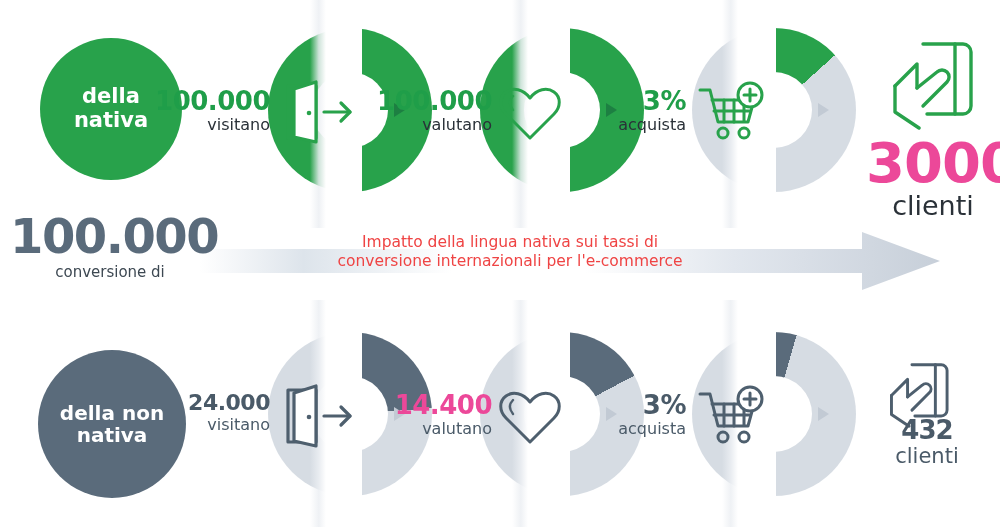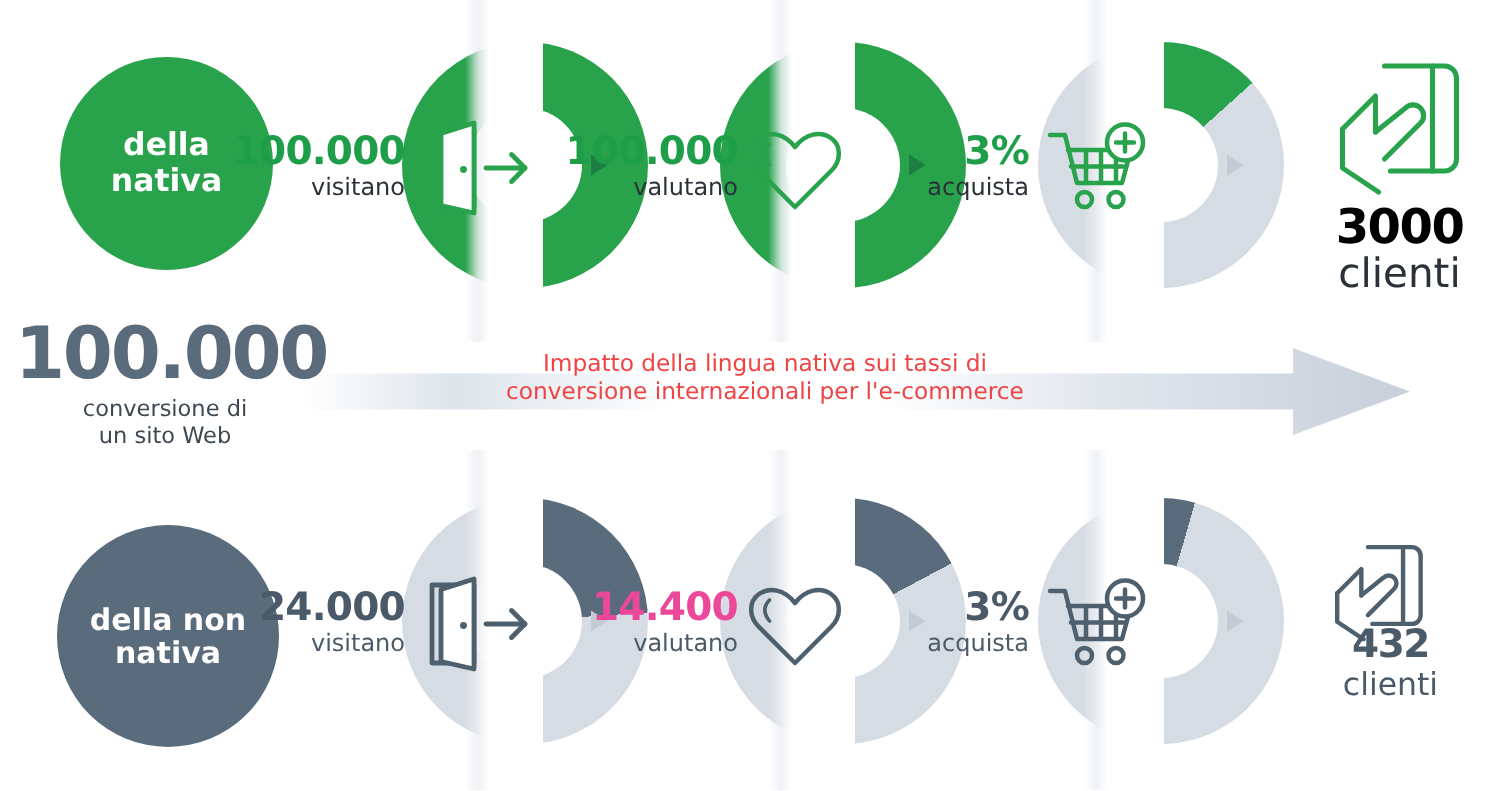--- a/index.html
+++ b/index.html
@@ -107,21 +107,20 @@
   </div>
 
   <div class="bandtext" style="left:310px;top:233px;width:400px;font-size:15.5px;">
     <div>Impatto della lingua nativa sui tassi di</div>
     <div>conversione internazionali per l'e-commerce</div>
   </div>
 
   <div class="total" style="left:10px;top:212px;width:200px;">
     <div class="tnum" style="font-size:48px;">100.000</div>
     <div class="tcap" style="font-size:15px;">conversione di</div>
-    <div class="tcap" style="font-size:15px;margin-top:0;">un sito Web</div>
   </div>
 
   <div class="badge" style="left:40px;top:38px;width:142px;height:142px;background:#28a24b;font-size:21px;">
     <div>
       <div>della</div>
       <div>nativa</div>
     </div>
   </div>
 
   <div class="donut" style="left:268px;top:28px;width:164px;height:164px;background:#28a24b;">
@@ -191,40 +190,40 @@
   <div class="icon" style="left:893px;top:38px;">
     <svg width="82" height="92" viewBox="0 0 82 92" fill="none" stroke="#28a24b" stroke-width="3.4" stroke-linecap="round" stroke-linejoin="round">
       <path d="M30 6 H70 a8 8 0 0 1 8 8 V68 a8 8 0 0 1 -8 8 H34"></path>
       <path d="M62 6 V76"></path>
       <path d="M2 48 L24 26 V50"></path>
       <path d="M2 48 V74 L26 90"></path>
       <path d="M24 50 L44 34 a7 7 0 0 1 10 10 L30 68"></path>
     </svg>
   </div>
   <div class="result" style="left:866px;top:136px;width:134px;">
-    <div class="rnum" style="font-size:32px;color:#000000;">3000</div>
+    <div class="rnum" style="font-size:56px;color:#ec4899;">3000</div>
     <div class="rcap" style="font-size:27px;color:#2a3138;margin-top:3px;">clienti</div>
   </div>
 
   <div class="badge" style="left:38px;top:350px;width:148px;height:148px;background:#5a6b7b;font-size:20px;">
     <div>
       <div>della non</div>
       <div>nativa</div>
     </div>
   </div>
 
   <div class="donut" style="left:268px;top:332px;width:164px;height:164px;
               background:conic-gradient(#5a6b7b 0deg 86deg, #d6dce3 86deg 360deg);">
     <div class="hole" style="width:76px;height:76px;"></div>
     <div class="tri" style="transform:translate(44px,-7px);border-left:11px solid #c2cad4;"></div>
   </div>
   <div class="panel" style="left:326px;top:300px;width:36px;height:227px;"></div>
 
   <div class="metric" style="left:140px;top:392px;width:130px;">
-    <div class="num" style="font-size:26px;color:#4a5a68;">24.000</div>
+    <div class="num" style="font-size:22px;color:#4a5a68;">24.000</div>
     <div class="cap" style="font-size:16px;color:#4a5a68;">visitano</div>
   </div>
 
   <div class="icon" style="left:282px;top:384px;">
     <svg width="74" height="64" viewBox="0 0 74 64" fill="none" stroke="#4e5f6e" stroke-width="3.2" stroke-linecap="round" stroke-linejoin="round">
       <path d="M6 6 H34 V58 H6 Z"></path>
       <path d="M34 2 L34 62 L12 57 L12 9 Z" fill="#ffffff"></path>
       <circle cx="27" cy="33" r="2.3" fill="#4e5f6e" stroke="none"></circle>
       <path d="M42 32 H68"></path>
       <path d="M59 23 L68 32 L59 41"></path>

